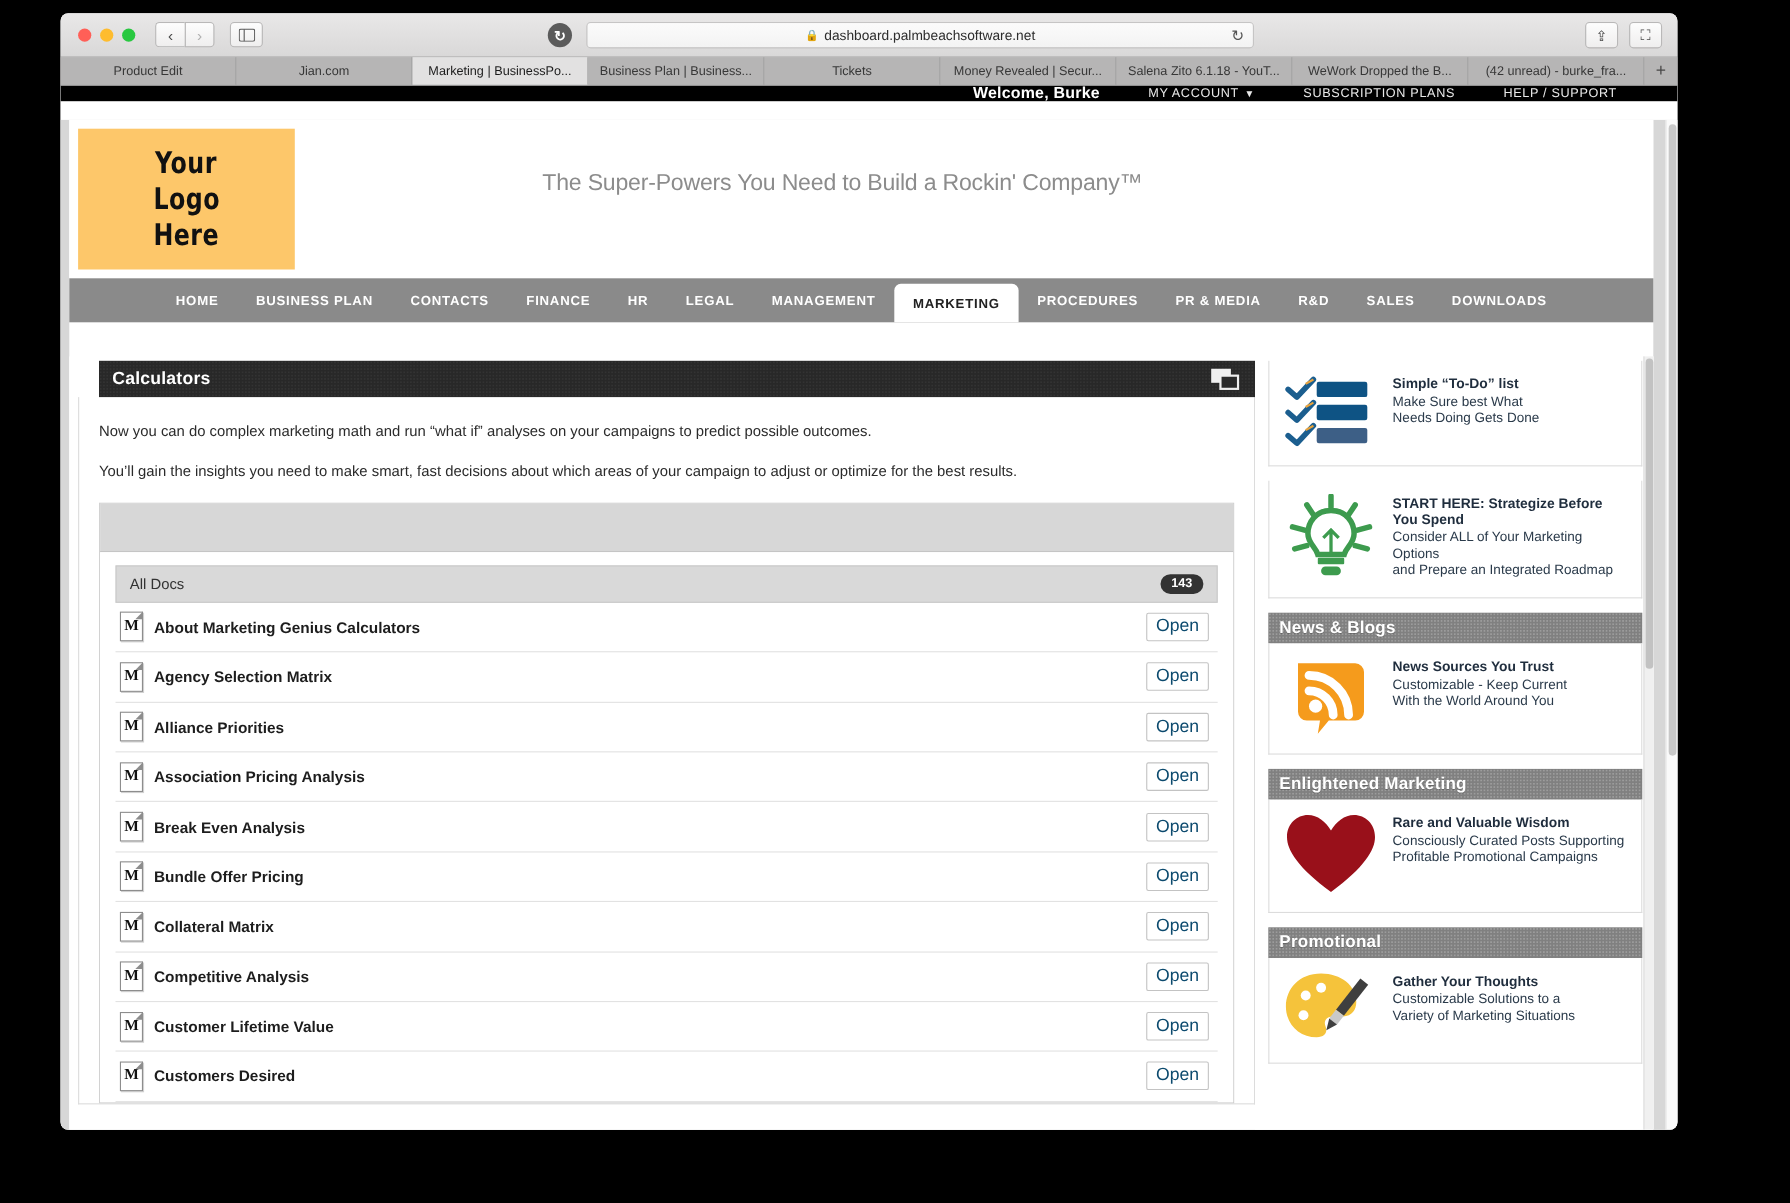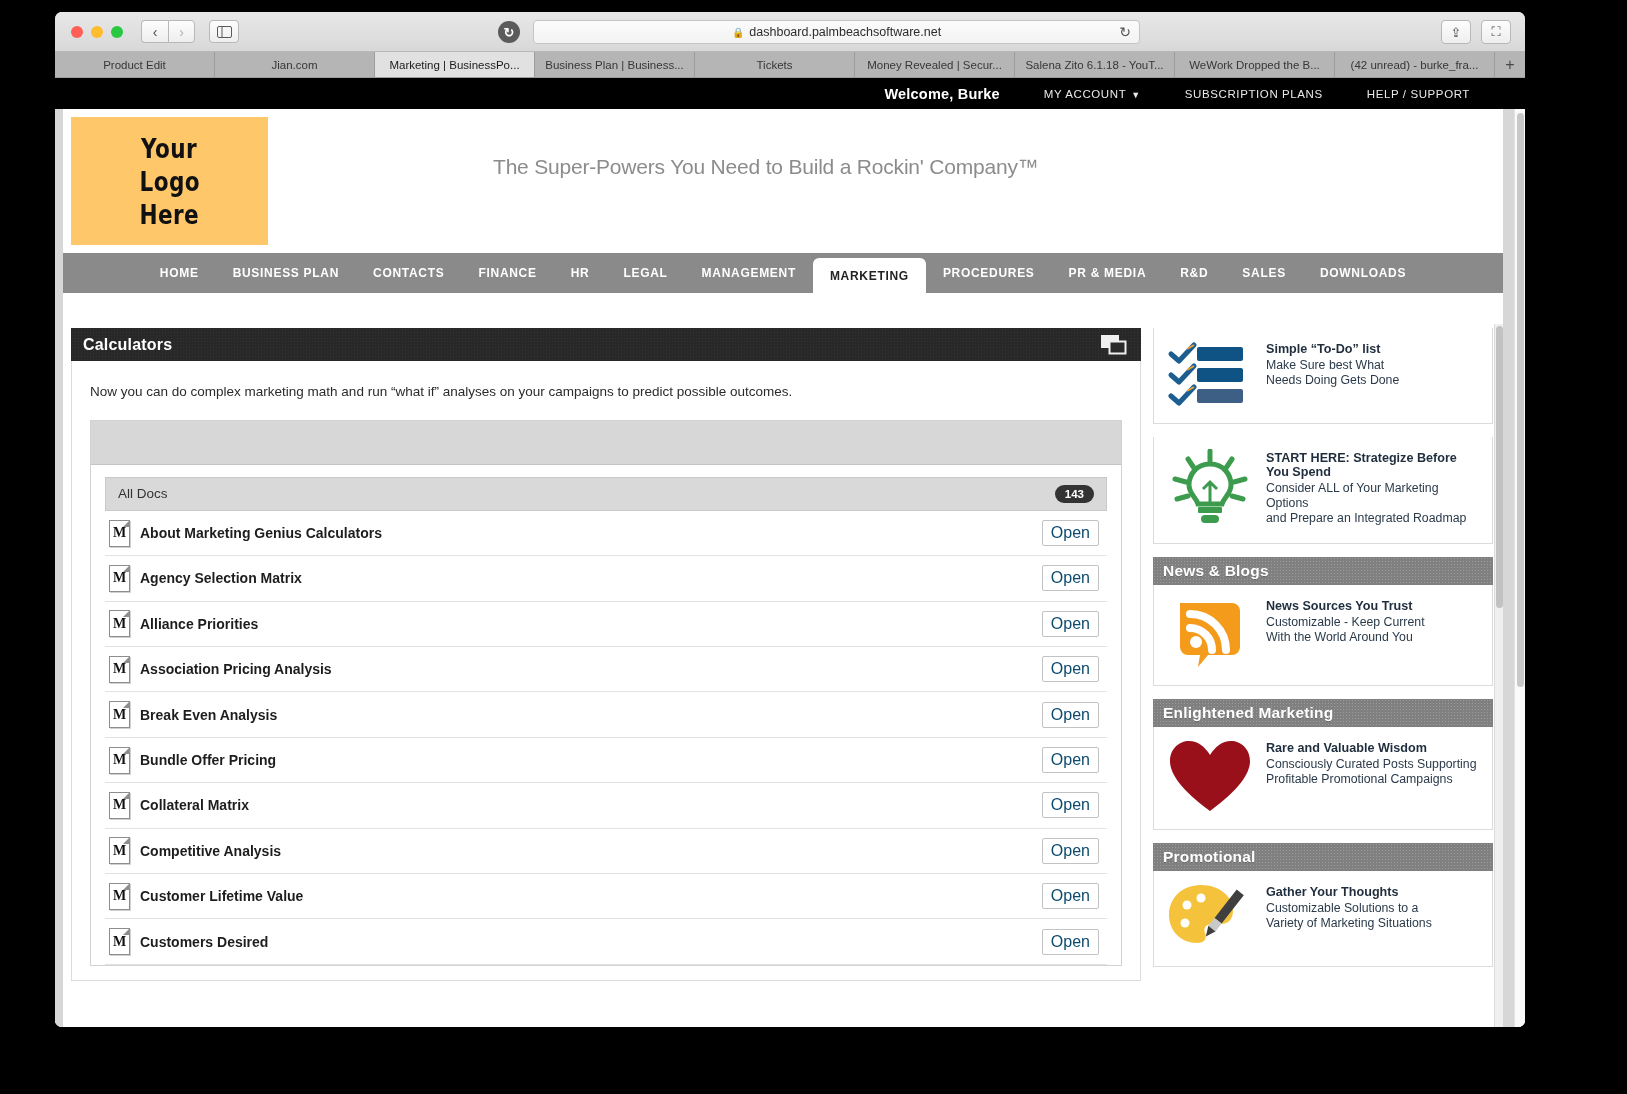--- a/index.html
+++ b/index.html
@@ -105,21 +105,21 @@
   .tab.active { background: #e2e1e1; color: #1c1c1c; }
   .tab-plus {
     width: 30px; display:flex; align-items:center; justify-content:center;
     font-size: 16px; color:#474747; background:#b6b5b5;
   }
 
   
   .page { position:relative; width: 100%; height: 949px; background:#fff; }
 
   .topnav {
-    height: 31px; background:#000; color:#fff;
+    height: 14px; background:#000; color:#fff;
     display:flex; align-items:center; justify-content:flex-end;
     padding-right: 55px; gap: 0;
   }
   .welcome { font-size: 14.5px; font-weight:bold; letter-spacing:.2px; }
   .topnav-item {
     font-size: 11.5px; letter-spacing:.6px; color:#e9e9e9;
     margin-left: 44px; white-space:nowrap;
   }
   .caret { display:inline-block; margin-left:5px; font-size:9px; }
 
@@ -186,21 +186,21 @@
   .col-side {
     flex: 1; padding: 4px 10px 0 12px;
     background:#fff; position:relative;
   }
 
   .panel-dark {
     background:#282828;
     background-image: radial-gradient(circle, rgba(255,255,255,.05) 1px, transparent 1px);
     background-size: 3px 3px;
     height: 33px; display:flex; align-items:center;
-    padding: 0 12px; position:relative;
+    padding: 0 12px; position:relative;margin-left:19px;
   }
   .panel-dark h2 {
     color:#fff; font-size: 16px; font-weight:bold; letter-spacing:.2px;
   }
   .win-icon { position:absolute; right: 14px; top: 7px; }
 
   .panel-body {
     background:#fff; border:1px solid #dcdcdc; border-top:none;
     padding: 22px 18px 0 18px;
     min-height: 620px;
@@ -390,20 +390,21 @@
               <span class="win-icon">
                 <svg width="26" height="20" viewBox="0 0 26 20">
                   <rect x="0" y="0" width="18" height="13" fill="#efefef"></rect>
                   <rect x="8.5" y="6.5" width="16" height="12" fill="#2a2a2a" stroke="#efefef" stroke-width="2"></rect>
                 </svg>
               </span>
             </div>
 
             <div class="panel-body">
               <p class="intro-p">Now you can do complex marketing math and run “what if” analyses on your campaigns to predict possible outcomes.</p>
+              <p class="intro-p">You’ll gain the insights you need to make smart, fast decisions about which areas of your campaign to adjust or optimize for the best results.</p>
 
               <div class="doc-shell">
                 <div class="doc-toolbar"></div>
                 <div class="doc-inner">
                   <div class="alldocs-bar">
                     <span class="alldocs-label">All Docs</span>
                     <span class="badge">143</span>
                   </div>
                   <div id="doc-rows">
                       <div class="doc-row">

